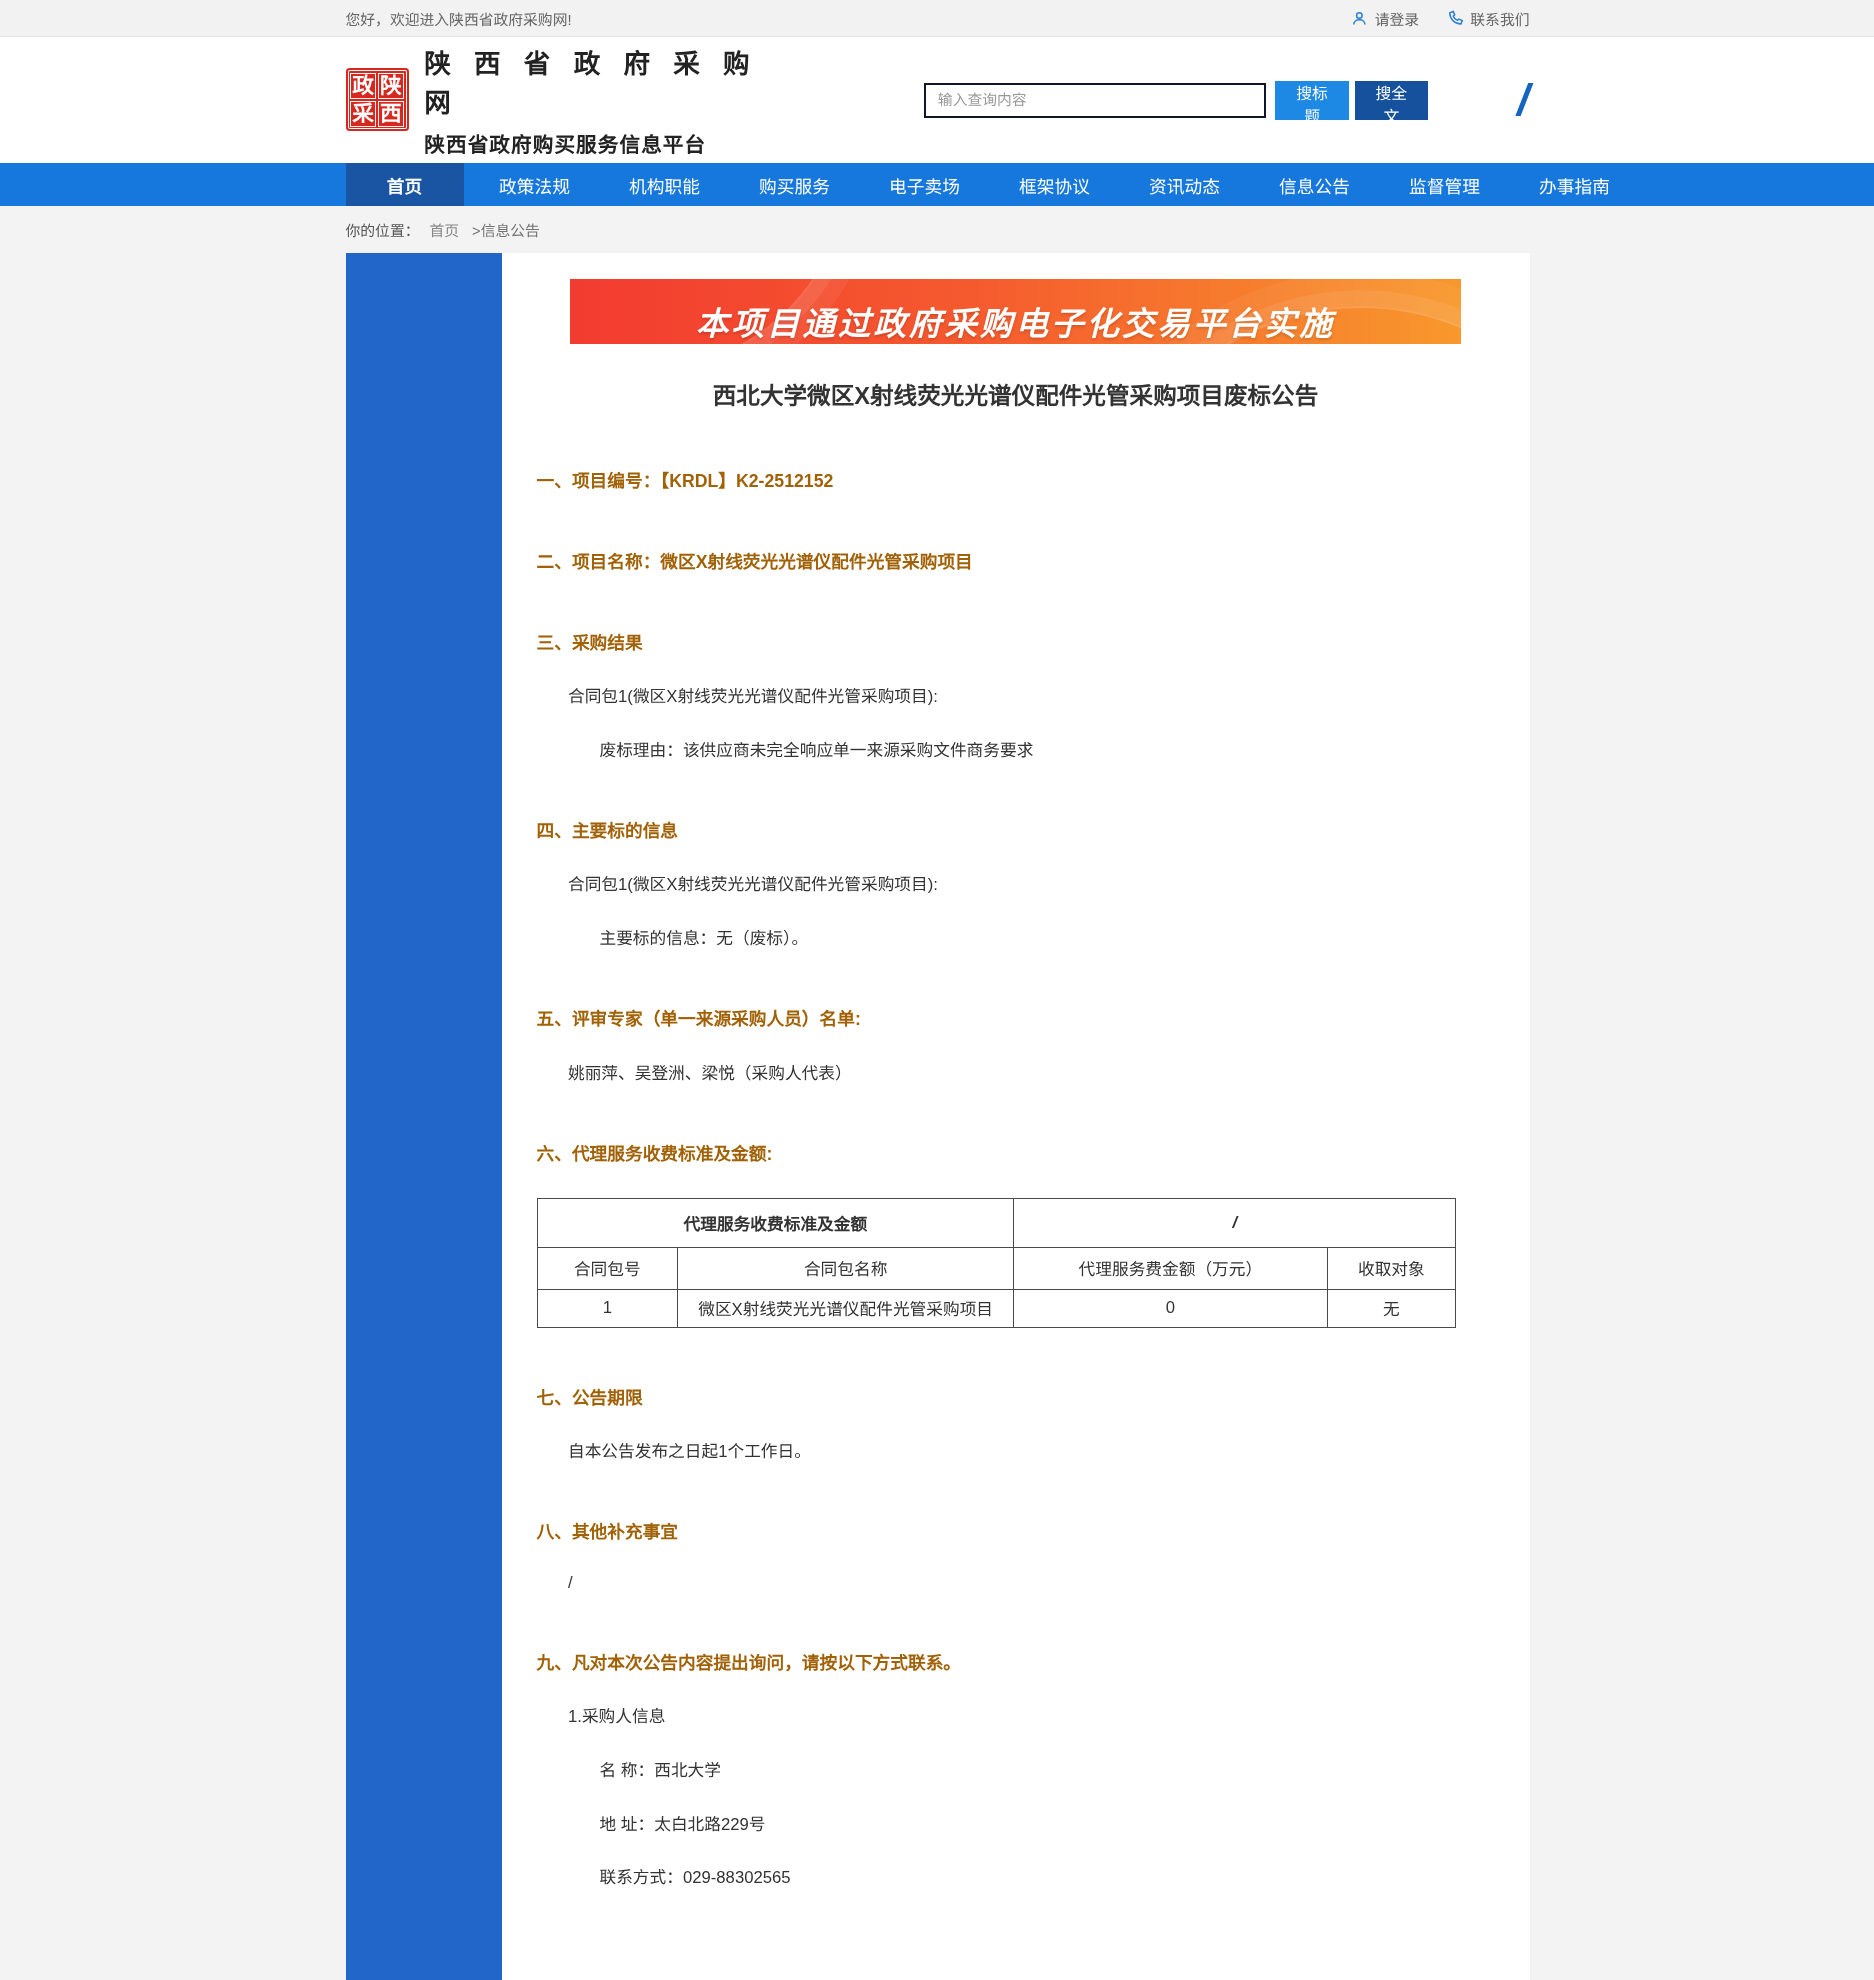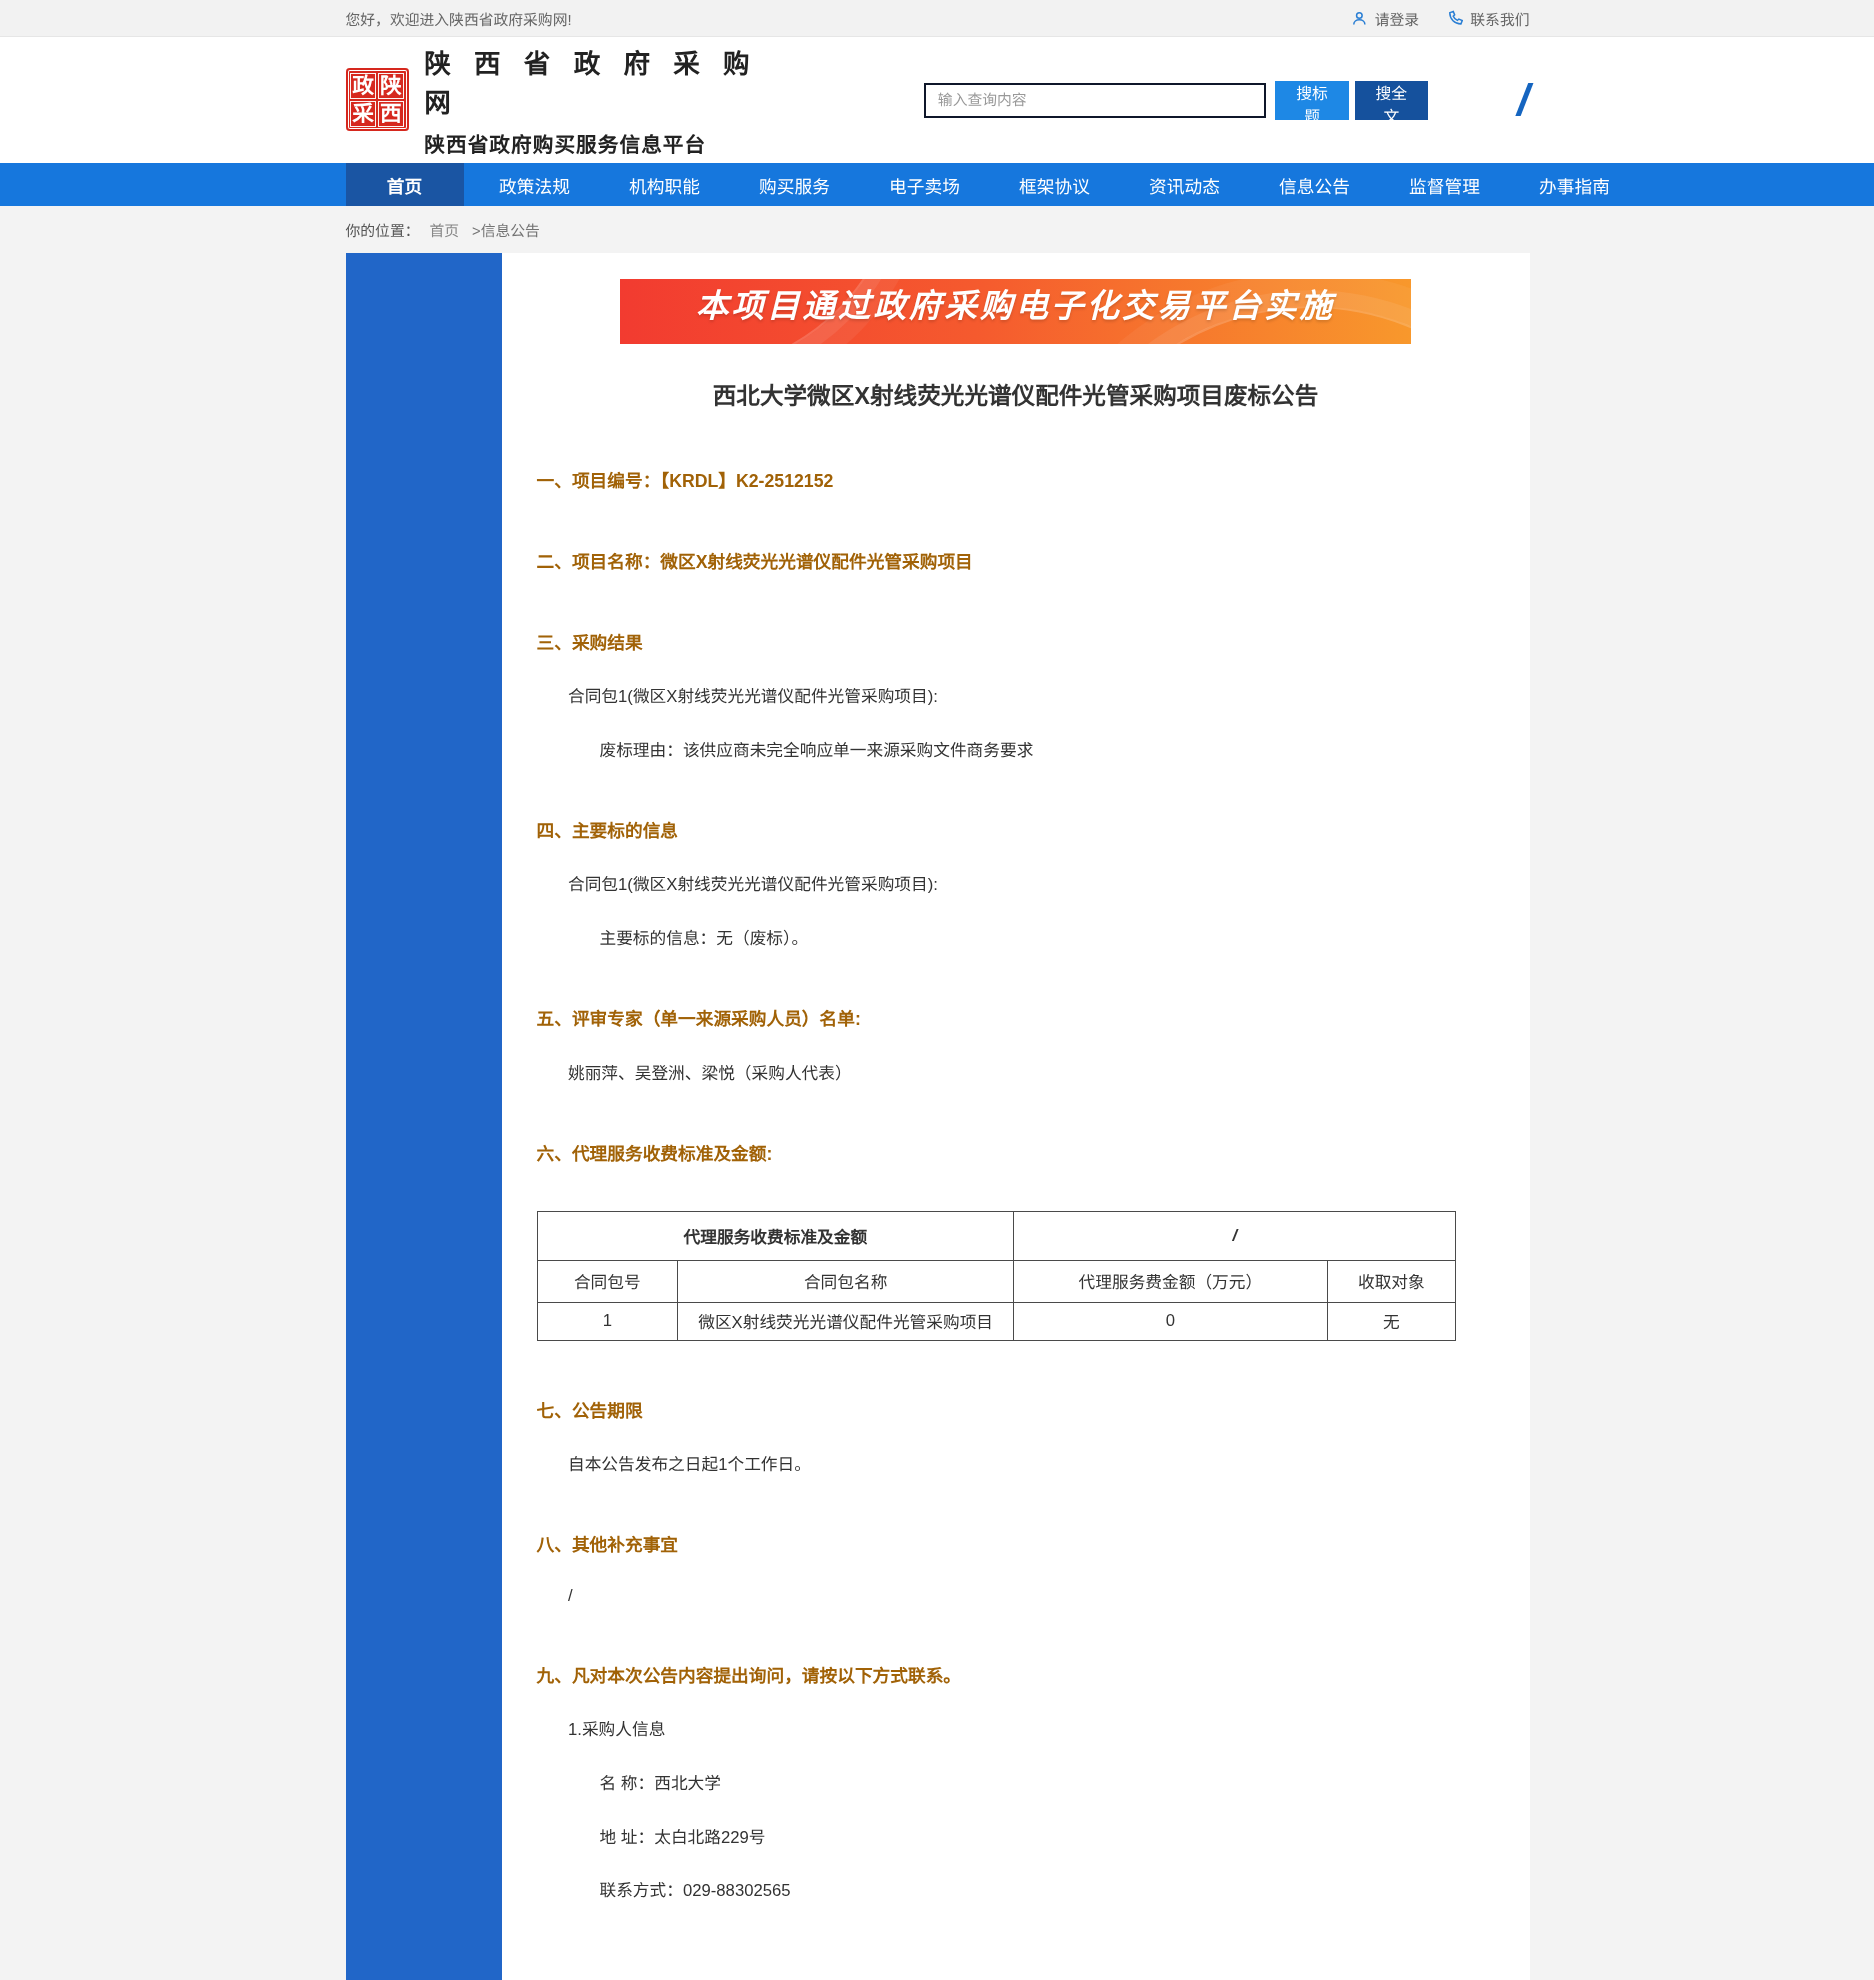--- a/index.html
+++ b/index.html
@@ -63,23 +63,23 @@
   .content-outer { background:#f3f3f3; padding-bottom:0; }
   .breadcrumb { height:47px; display:flex; align-items:center; font-size:14.8px; color:#555; }
   .breadcrumb .bc-link { color:#888; margin-left:9.9px; cursor:pointer; }
   .breadcrumb .bc-current { color:#737373; margin-left:13px;text-align:right; }
 
   .content-wrap { display:flex; align-items:stretch; padding-bottom:0; }
   .sidebar { width:156px; background:#2166c8; flex:0 0 auto; }
   .main { flex:1; background:#fff; padding:25.6px 35px 118px 35px; min-height:1537px; }
 
   .banner {
-    width:791px; height:65px; margin:0 auto; position:relative; overflow:hidden;
+    width:891px; height:65px; margin:0 auto; position:relative; overflow:hidden;
     background:linear-gradient(90deg,#f23b30 0%,#f55a2e 45%,#f8982c 100%);
-    display:flex; align-items:flex-start; justify-content:center;
+    display:flex; align-items:flex-end; justify-content:center;
   }
   .banner::before, .banner::after {
     content:""; position:absolute; border-radius:50%;
     border:2px solid rgba(255,255,255,.18);
   }
   .banner::before { width:414px; height:414px; left:-138px; top:-325px; box-shadow:0 0 0 13.8px rgba(255,255,255,.08), 0 0 0 29.6px rgba(255,255,255,.06); }
   .banner::after { width:512px; height:512px; right:-158px; top:27.6px; box-shadow:0 0 0 15.8px rgba(255,255,255,.08), 0 0 0 35px rgba(255,255,255,.05); }
   .banner-text {
     position:relative; z-index:1; color:#fff; font-size:32.5px; font-weight:bold;
     font-style:italic; letter-spacing:3px; text-shadow:0 2px 3px rgba(0,0,0,.15);
@@ -92,21 +92,21 @@
     align-items:center; justify-content:center; font-size:14.8px; color:#333; gap:5.9px;
   }
   .info-time { color:#e8361d; }
 
   .section { margin-top:55px; }
   .sec-heading { font-size:17.7px; font-weight:bold; color:#a16207; }
   .para { font-size:16.7px; color:#333; margin-top:29.6px; }
   .para.lvl1 { padding-left:31.5px; }
   .para.lvl2 { padding-left:63px; }
 
-  .fee-table { border-collapse:collapse; width:96%; margin-top:46px; table-layout:fixed; }
+  .fee-table { border-collapse:collapse; width:96%; margin-top:33px; table-layout:fixed; }
   .fee-table th, .fee-table td {
     border:1px solid #4a4a4a; text-align:center; font-size:16.7px; color:#333;
     font-weight:normal; padding:0 5.9px; overflow:hidden;
   }
   .fee-table .row-merged th { height:49px; }
   .fee-table .row-merged .mh-left { font-weight:bold; }
   .fee-table .row-merged .mh-right { font-weight:bold; font-style:italic; }
   .fee-table .row-cols th { height:42px; }
   .fee-table .row-data td { height:38px; }
   .col-1 { width:15.3%; } .col-2 { width:36.6%; } .col-3 { width:34.1%; } .col-4 { width:14%; }

